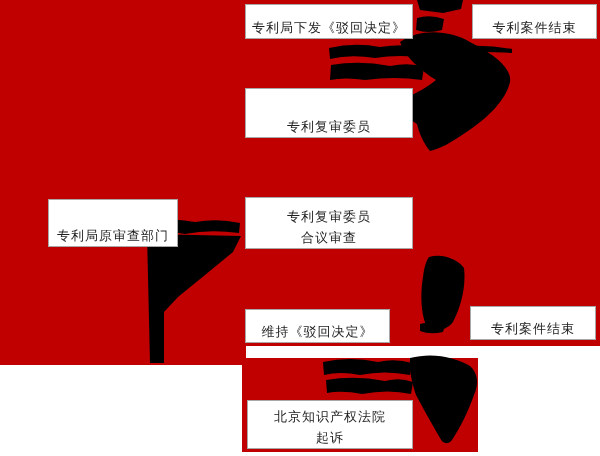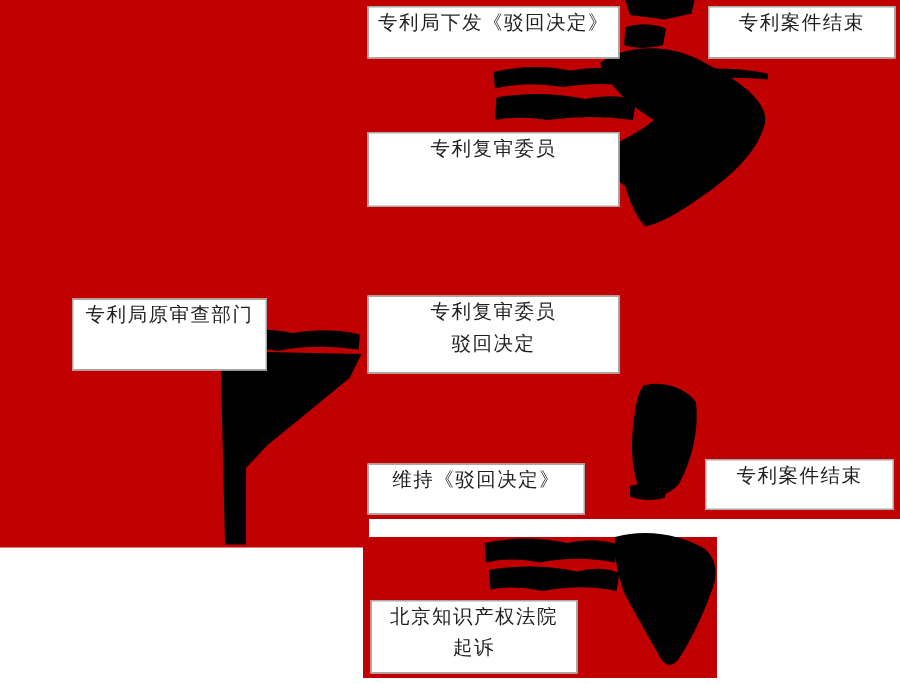--- a/index.html
+++ b/index.html
@@ -12,37 +12,37 @@
   }
   .red-block{position:absolute;}
   #blob-layer{position:absolute;left:0;top:0;width:600px;height:456px;}
   .flow-node{
     position:absolute;
     background:#ffffff;
     border:1px solid #a8a8a8;
     display:flex;
     flex-direction:column;
     align-items:center;
-    justify-content:flex-start;
+    justify-content:flex-end;
     text-align:center;
     box-sizing:border-box;
     font-size:13px;
     line-height:21px;
     color:#1f1f1f;
     letter-spacing:1px;
   }
   
   #n-reject      {left:245px; top:4px;   width:168px; height:35px;}
   #n-end-top     {left:472px; top:4px;   width:125px; height:35px;}
   #n-request     {left:245px; top:88px;  width:168px; height:50px;}
   #n-continue    {left:8px;   top:199px; width:130px; height:48px;margin-left:40px;}
   #n-panel       {left:245px; top:197px; width:168px; height:52px;}
   #n-maintain    {left:245px; top:309px; width:145px; height:34px;}
   #n-end-bottom  {left:470px; top:306px; width:126px; height:34px;}
-  #n-court       {left:247px; top:400px; width:138px; height:49px;}
+  #n-court       {left:247px; top:400px; width:166px; height:49px;}
 </style>
 </head>
 <body>
 
 <div id="stage">
 
   <div class="red-block" style="left:0;top:0;width:600px;height:346px;background:#c00000;"></div>
   <div class="red-block" style="left:0;top:346px;width:246px;height:19px;background:#c00000;"></div>
   <div class="red-block" style="left:242px;top:358px;width:236px;height:94px;background:#c00000;"></div>
 
@@ -96,21 +96,21 @@
   <div class="flow-node" id="n-request">
     <span>专利复审委员</span>
   </div>
 
   <div class="flow-node" id="n-continue">
     <span>专利局原审查部门</span>
   </div>
 
   <div class="flow-node" id="n-panel">
     <span>专利复审委员</span>
-    <span>驳回决定</span>
+    <span>合议审查</span>
   </div>
 
   <div class="flow-node" id="n-maintain">
     <span>维持《驳回决定》</span>
   </div>
 
   <div class="flow-node" id="n-end-bottom">
     <span>专利案件结束</span>
   </div>
 

